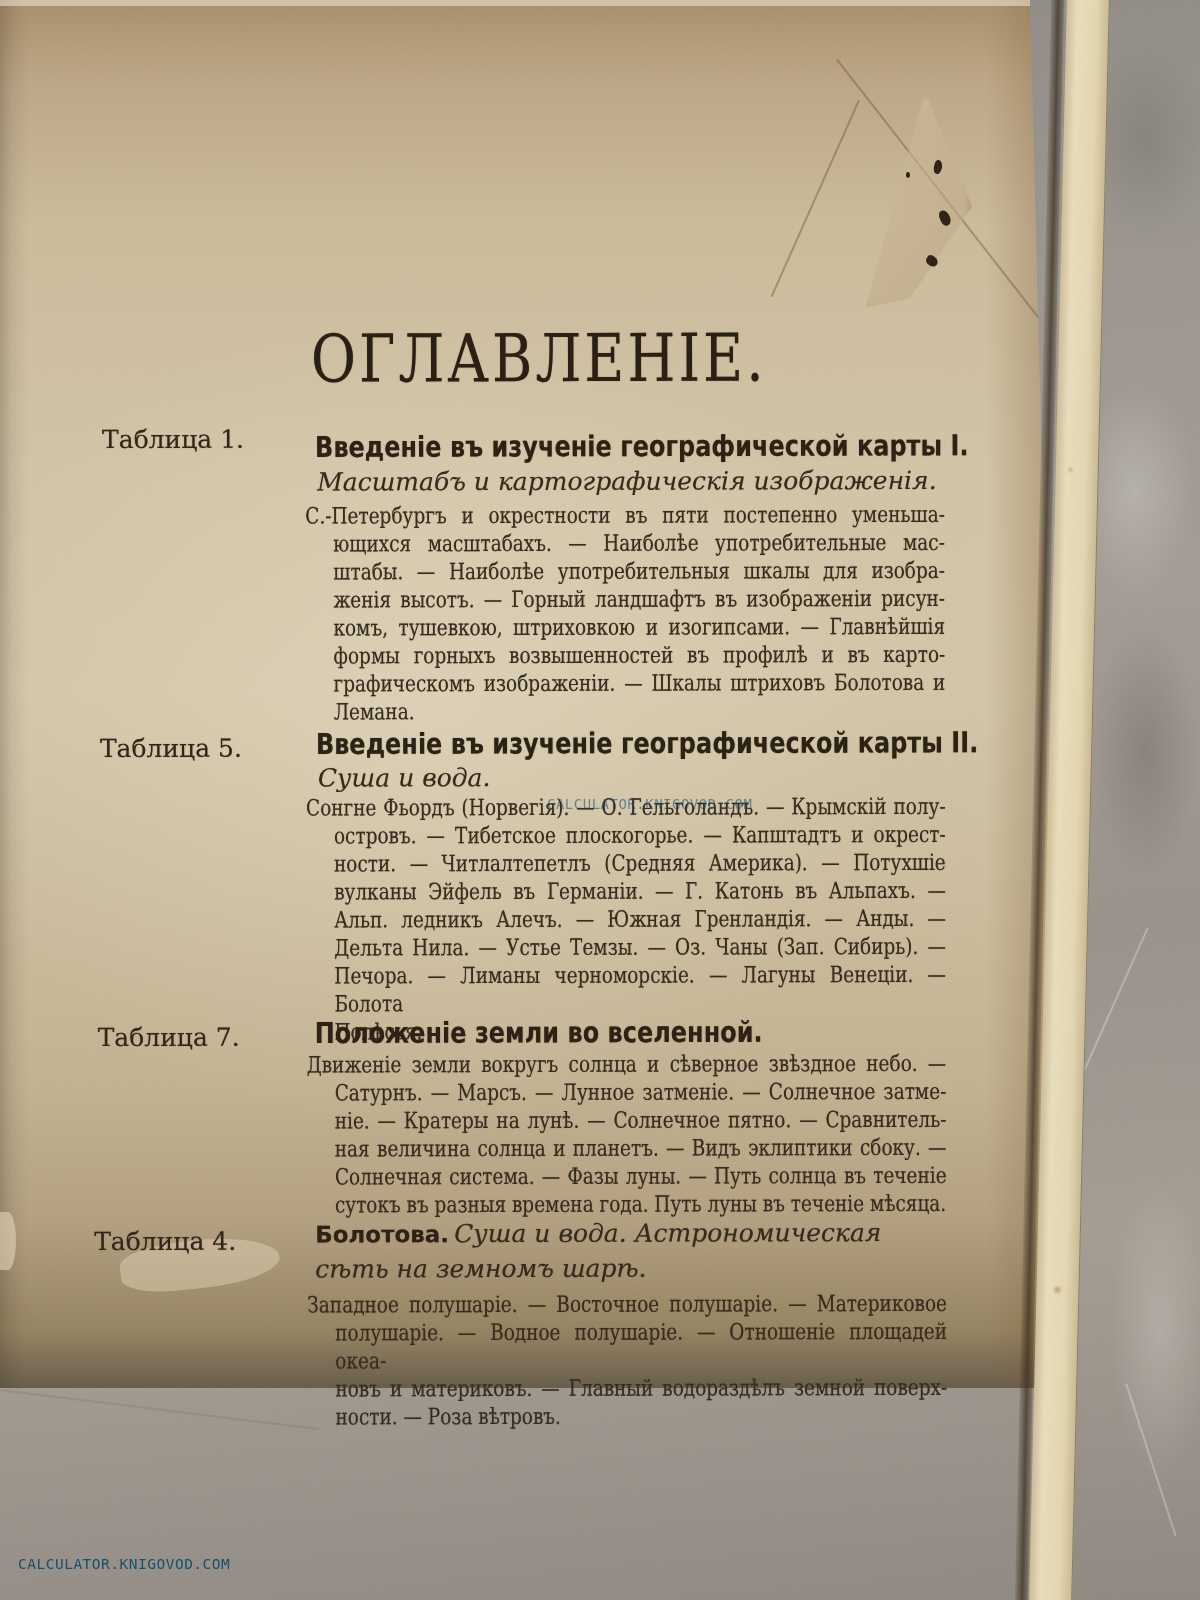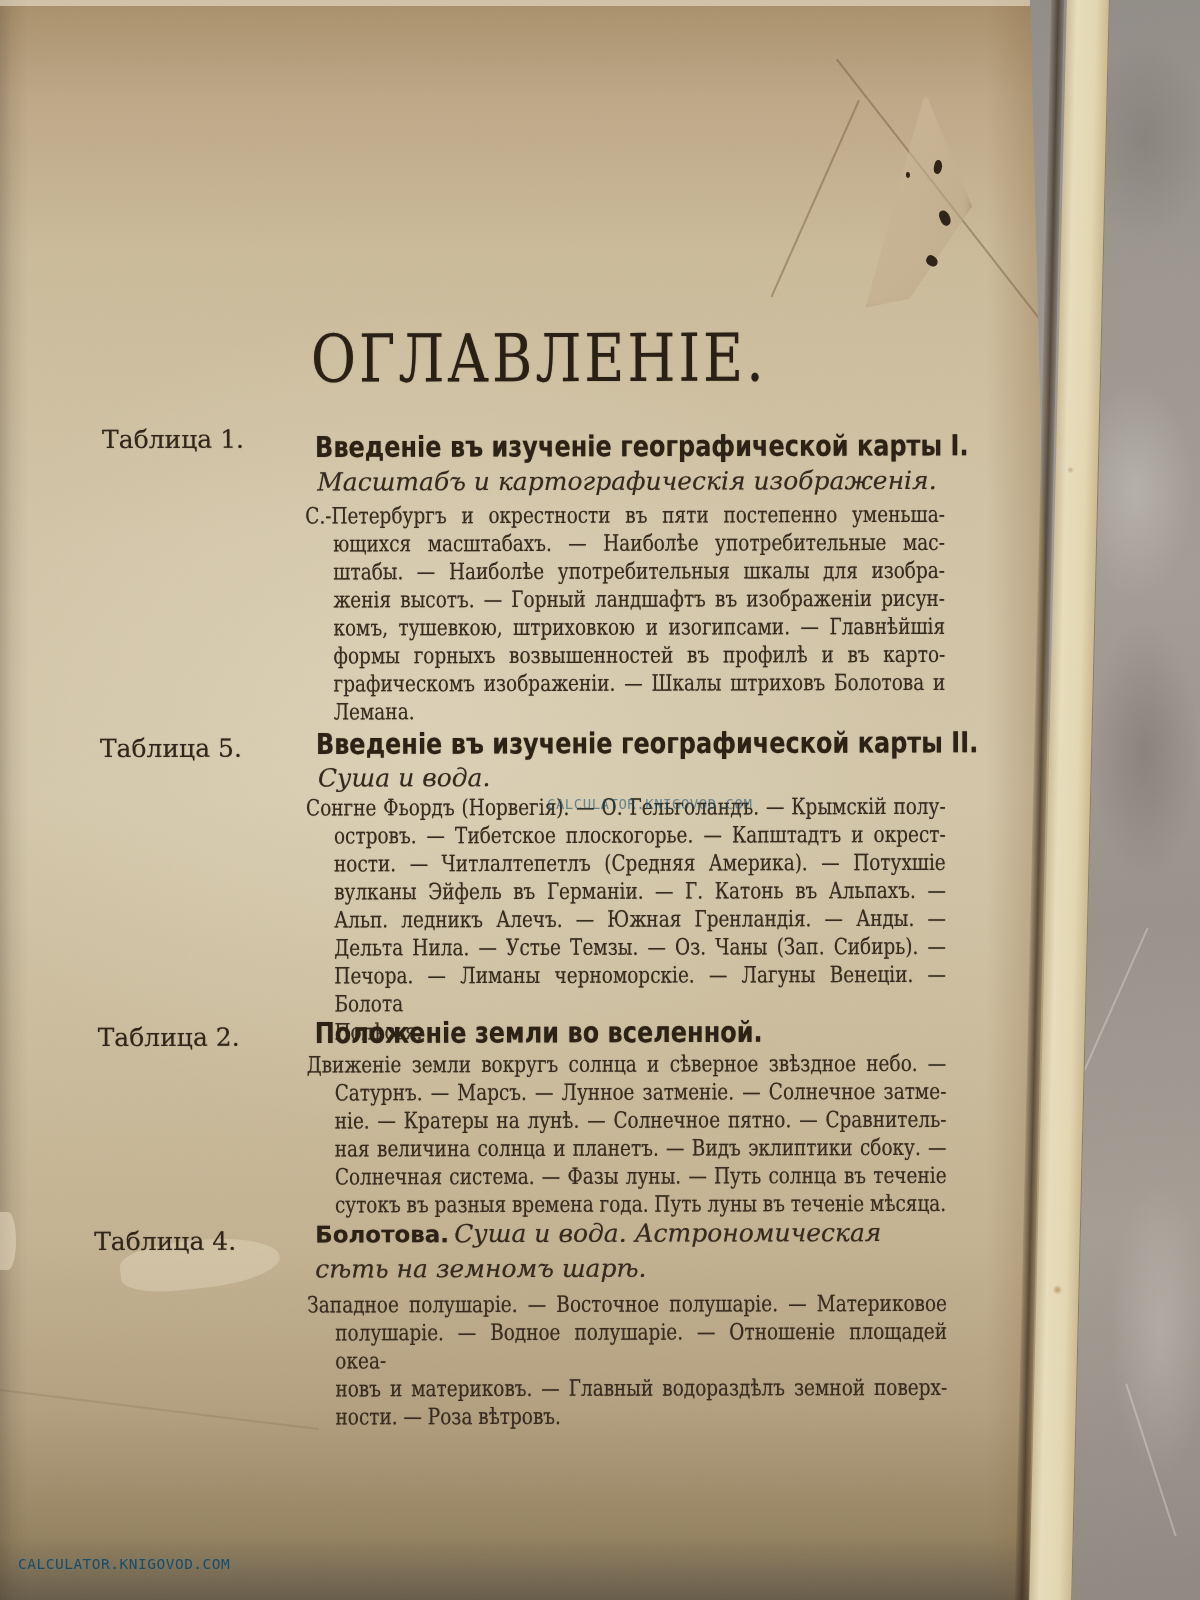--- a/index.html
+++ b/index.html
@@ -13,21 +13,21 @@
   .blotch1{left:1075px;top:380px;width:120px;height:220px;background:radial-gradient(ellipse,rgba(255,255,250,.22),transparent 70%);}
   .blotch2{left:1090px;top:620px;width:110px;height:260px;background:radial-gradient(ellipse,rgba(50,45,40,.20),transparent 70%);}
   .blotch3{left:1110px;top:1180px;width:100px;height:300px;background:radial-gradient(ellipse,rgba(250,248,240,.20),transparent 70%);}
   .blotch4{left:1080px;top:40px;width:130px;height:200px;background:radial-gradient(ellipse,rgba(60,55,50,.16),transparent 70%);}
   .vein{position:absolute;background:rgba(255,255,252,.28);}
   .vein1{left:1108px;top:920px;width:2px;height:190px;transform:rotate(24deg);}
   .vein2{left:1150px;top:1380px;width:2px;height:160px;transform:rotate(-18deg);}
 
   
   .page{
-    position:absolute;left:0;top:0;width:1072px;height:1600px;
+    position:absolute;left:0;top:0;width:1072px;height:1388px;
     clip-path:polygon(0 0,1030px 0,1070px 1600px,0 1600px);
     background:
       radial-gradient(ellipse 700px 600px at 420px 720px,rgba(255,250,232,.22),transparent 70%),
       linear-gradient(90deg,rgba(70,55,40,.28) 0,rgba(70,55,40,.10) 12px,transparent 28px),
       linear-gradient(90deg,transparent 0 91%,rgba(125,90,50,.30) 96%,rgba(85,60,35,.45) 100%),
       linear-gradient(180deg,#a98f6a 0%,#bda786 6%,#cbbb9a 16%,#d2c4a6 34%,#d3c6a8 50%,#ccbd9d 64%,#c3b291 78%,#b3a080 88%,#94825f 96%,#665b4a 100%);
     padding-left: 12px;
   }
   .top-sliver{position:absolute;left:0;top:0;width:1030px;height:6px;background:rgba(242,237,218,.55);}
   .left-tear{position:absolute;left:0;top:1212px;width:16px;height:58px;background:rgba(226,214,186,.6);border-radius:0 60% 60% 0;}
@@ -148,21 +148,21 @@
         <div>Сонгне Фьордъ (Норвегія). — О. Гельголандъ. — Крымскій полу-</div>
         <div>островъ. — Тибетское плоскогорье. — Капштадтъ и окрест-</div>
         <div>ности. — Читлалтепетлъ (Средняя Америка). — Потухшіе</div>
         <div>вулканы Эйфель въ Германіи. — Г. Катонь въ Альпахъ. —</div>
         <div>Альп. ледникъ Алечъ. — Южная Гренландія. — Анды. —</div>
         <div>Дельта Нила. — Устье Темзы. — Оз. Чаны (Зап. Сибирь). —</div>
         <div>Печора. — Лиманы черноморскіе. — Лагуны Венеціи. — Болота</div>
         <div>Полѣсья.</div>
       </div>
 
-    <div class="entry-label" style="left:97px;top:1022px">Таблица 2.</div>
+    <div class="entry-label" style="left:97px;top:1022px">Таблица 7.</div>
     <div class="entry-head" style="left:314px;top:1016px">Положеніе земли во вселенной.</div>
     <div class="para" style="left:306px;top:1050px">
         <div>Движеніе земли вокругъ солнца и сѣверное звѣздное небо. —</div>
         <div>Сатурнъ. — Марсъ. — Лунное затменіе. — Солнечное затме-</div>
         <div>ніе. — Кратеры на лунѣ. — Солнечное пятно. — Сравнитель-</div>
         <div>ная величина солнца и планетъ. — Видъ эклиптики сбоку. —</div>
         <div>Солнечная система. — Фазы луны. — Путь солнца въ теченіе</div>
         <div>сутокъ въ разныя времена года. Путь луны въ теченіе мѣсяца.</div>
       </div>
 

